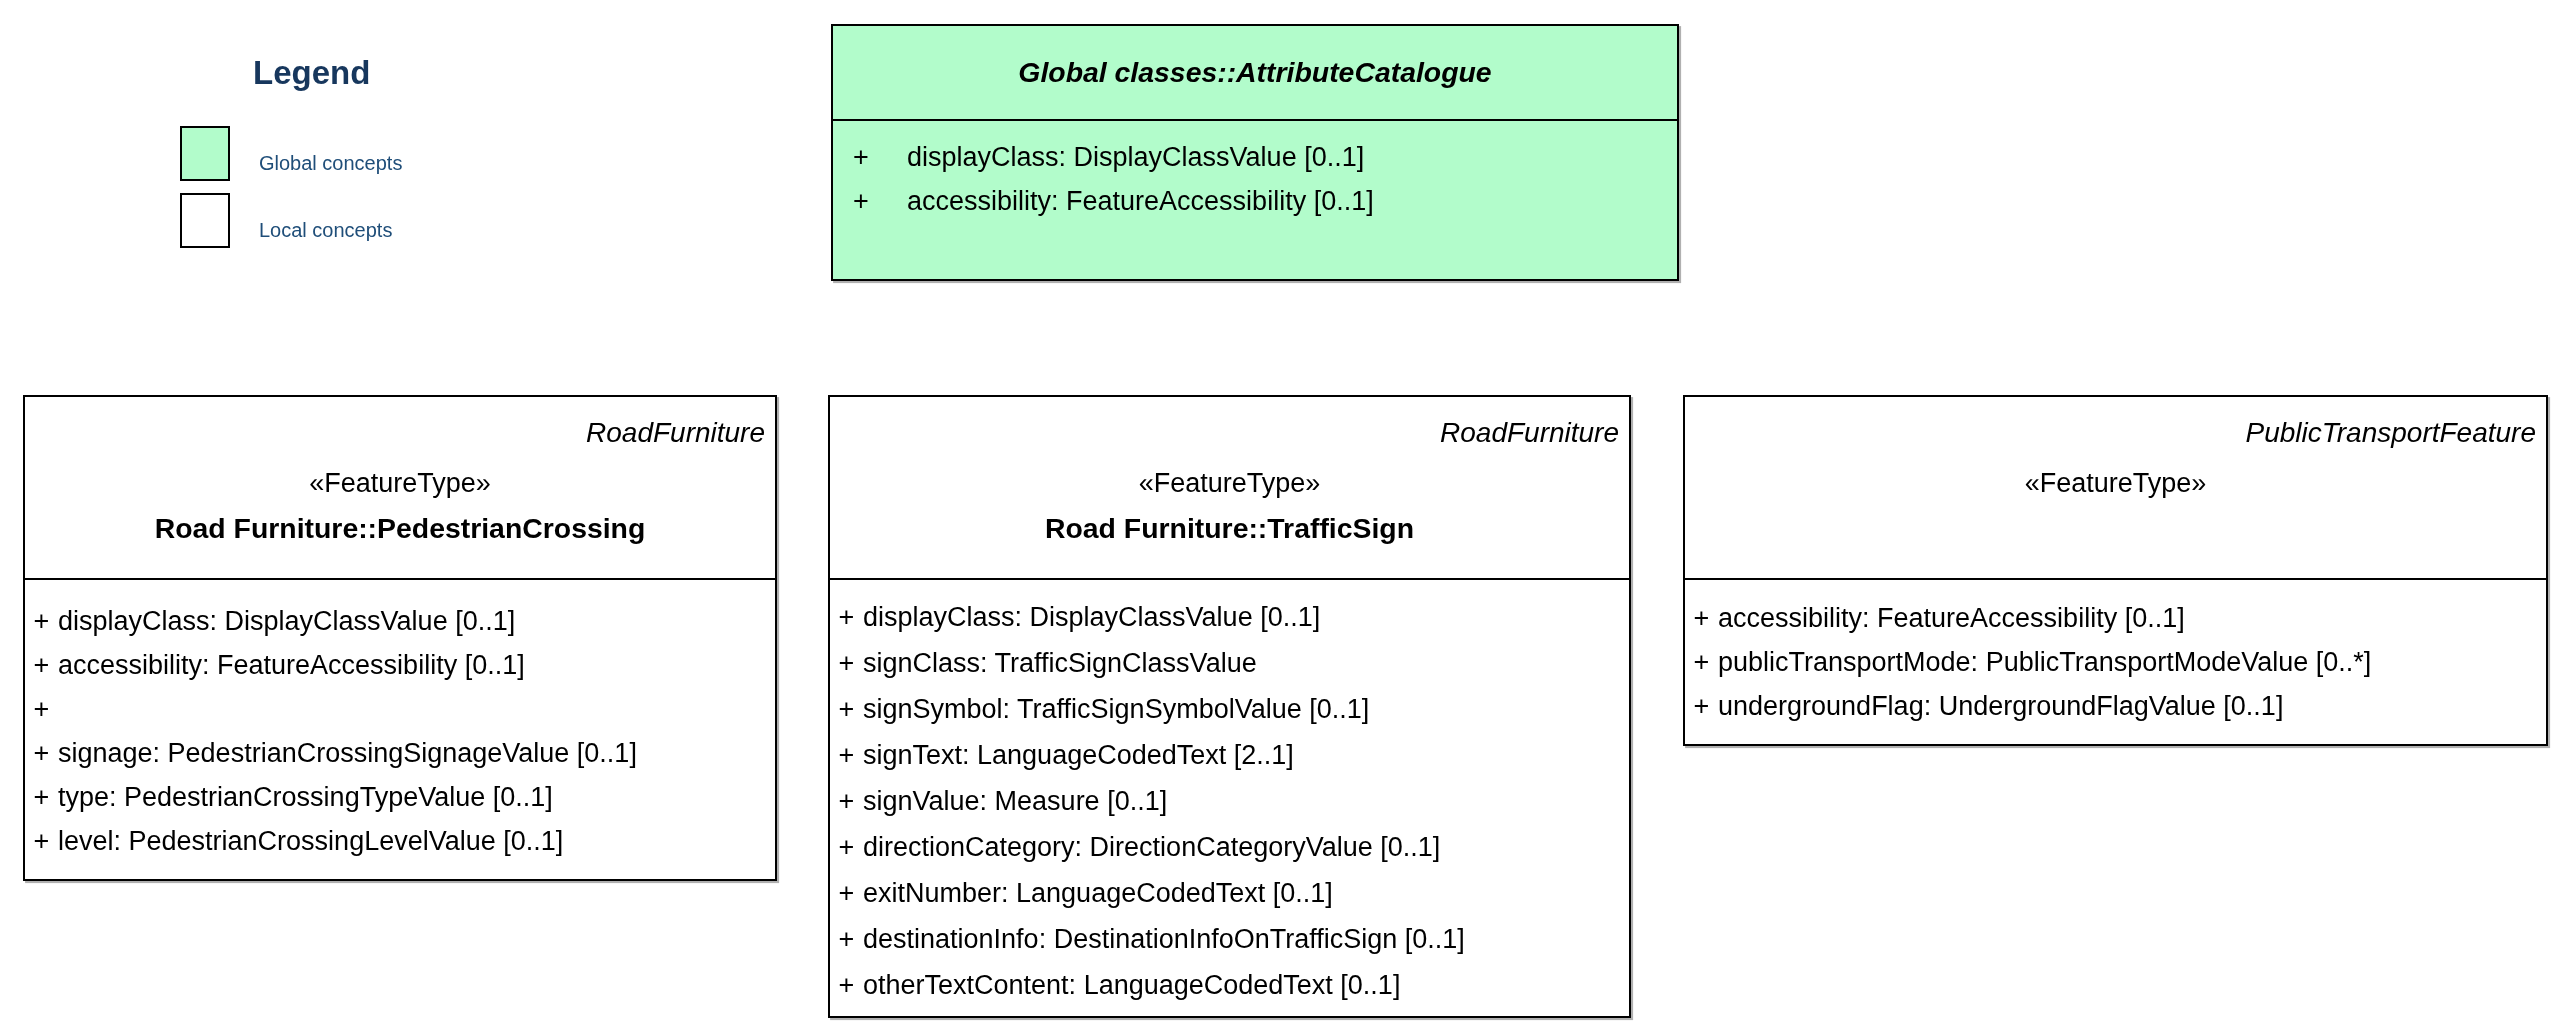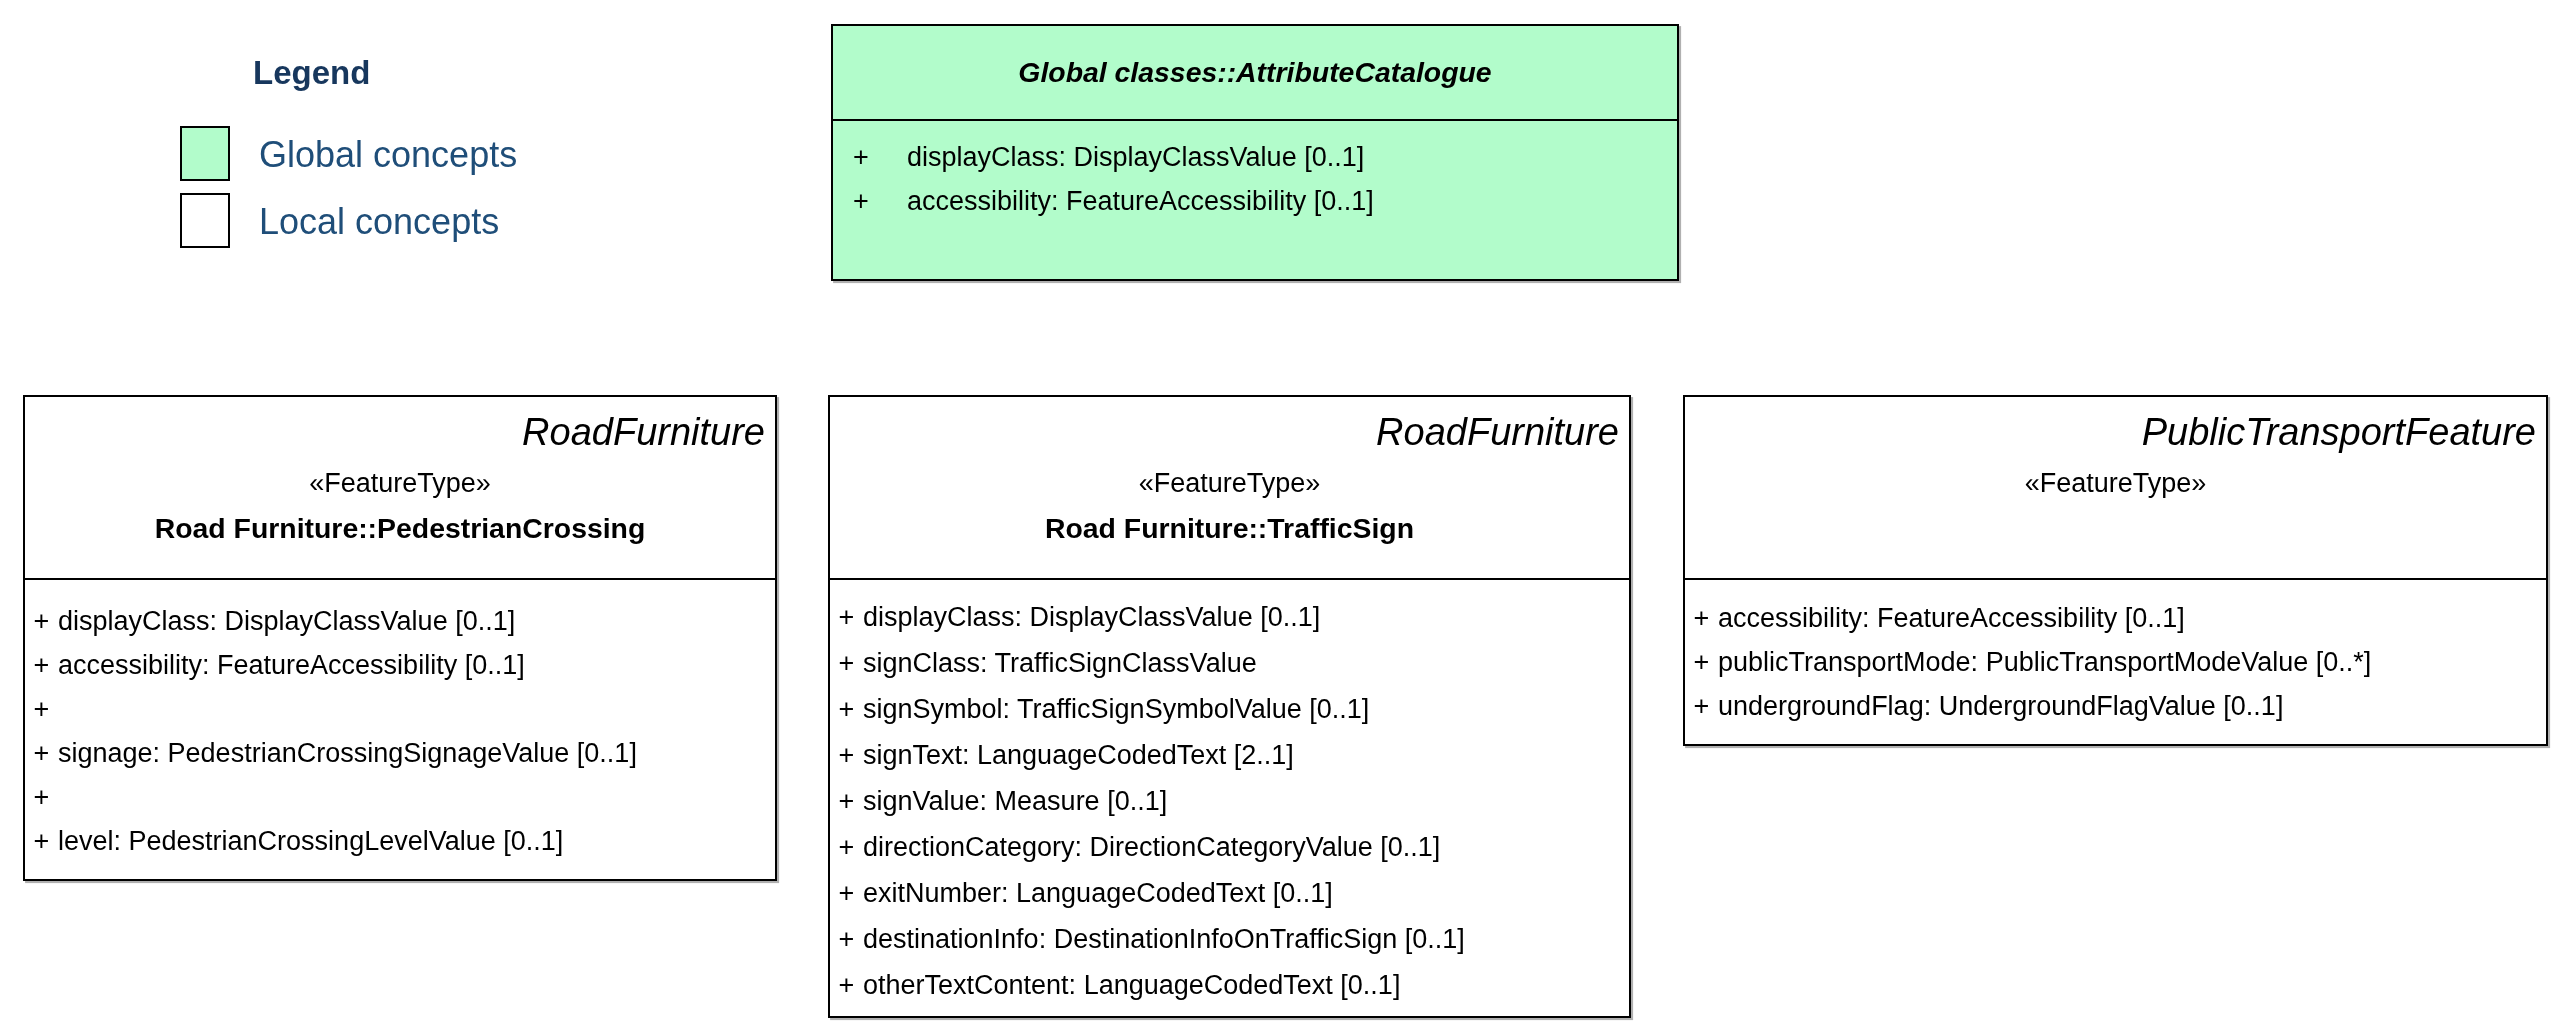--- a/index.html
+++ b/index.html
@@ -17,21 +17,21 @@
     font-size: 33px; font-weight: bold; color: var(--legend_title, #17375d);
   }
   .swatch {
     position: absolute; left: 180px; width: 50px; height: 55px;
     border: 2.1px solid var(--box_border, #000); box-sizing: border-box;
   }
   .swatch.global { background: var(--global_fill, #b2fccb); top: 126px; }
   .swatch.local  { background: var(--local_fill, #ffffff);  top: 193px; }
   .legend-label {
     position: absolute; left: 259px;
-    font-size: 36px; line-height: 31px; color: var(--legend_label, #1f4e79);
+    font-size: 20px; line-height: 31px; color: var(--legend_label, #1f4e79); margin-top: 9px;
   }
   .legend-label.l1 { top: 139px; }
   .legend-label.l2 { top: 206px; }
 
   
   .class-box {
     position: absolute; box-sizing: border-box;
     border: 2.1px solid var(--box_border, #000);
     background: var(--local_fill, #fff);
     box-shadow: 2.1px 2.1px 0 var(--shadow, #b0b0b0);
@@ -42,21 +42,21 @@
   .hdr {
     box-sizing: content-box; border-bottom: 2.1px solid var(--box_border, #000);
     overflow: hidden;
   }
   .hdr.feature { height: 181px; }
   .hdr.catalogue {
     height: 93px; display: flex; align-items: center; justify-content: center;
   }
   .region-label {
     text-align: right; padding: 18.5px 10px 0 0;
-    font-style: italic; font-size: 38px; line-height: 33px;
+    font-style: italic; font-size: 28px; line-height: 33px;
   }
   .stereotype { text-align: center; margin-top: 19px; font-size: 27px; line-height: 31px; }
   .class-name { text-align: center; margin-top: 12.8px; font-weight: bold; font-size: 28.4px; line-height: 34px; }
   .catalogue-title { font-weight: bold; font-style: italic; font-size: 28.4px; text-align: center; }
 
   .attrs { box-sizing: border-box; }
   .attr-row { display: flex; align-items: baseline; }
   .plus { box-sizing: border-box; flex: 0 0 auto; }
   .attr-text { white-space: nowrap; }
 
@@ -128,20 +128,21 @@
     </div>
     <div class="attr-row">
       <span class="plus">+</span>
     </div>
     <div class="attr-row">
       <span class="plus">+</span>
       <span class="attr-text">signage: PedestrianCrossingSignageValue [0..1]</span>
     </div>
     <div class="attr-row">
       <span class="plus">+</span>
+      <span class="attr-text">type: PedestrianCrossingTypeValue [0..1]</span>
     </div>
     <div class="attr-row">
       <span class="plus">+</span>
       <span class="attr-text">level: PedestrianCrossingLevelValue [0..1]</span>
     </div>
   </div>
 </div>
 
 <div id="box-trafficsign" class="class-box">
   <div class="hdr feature">

